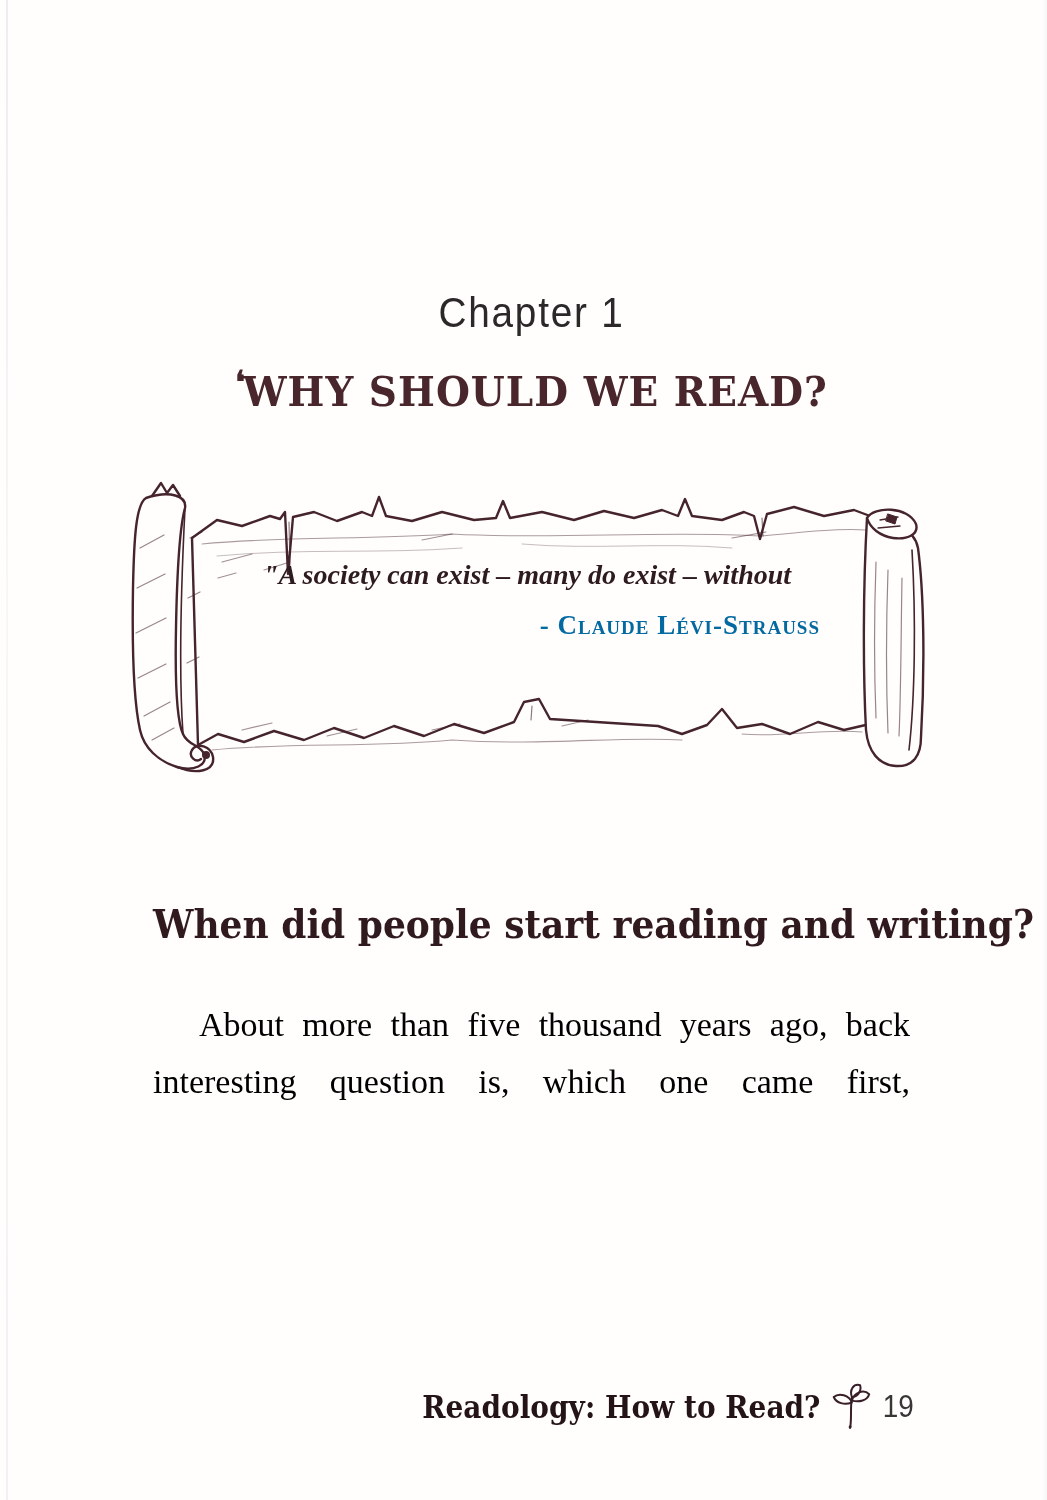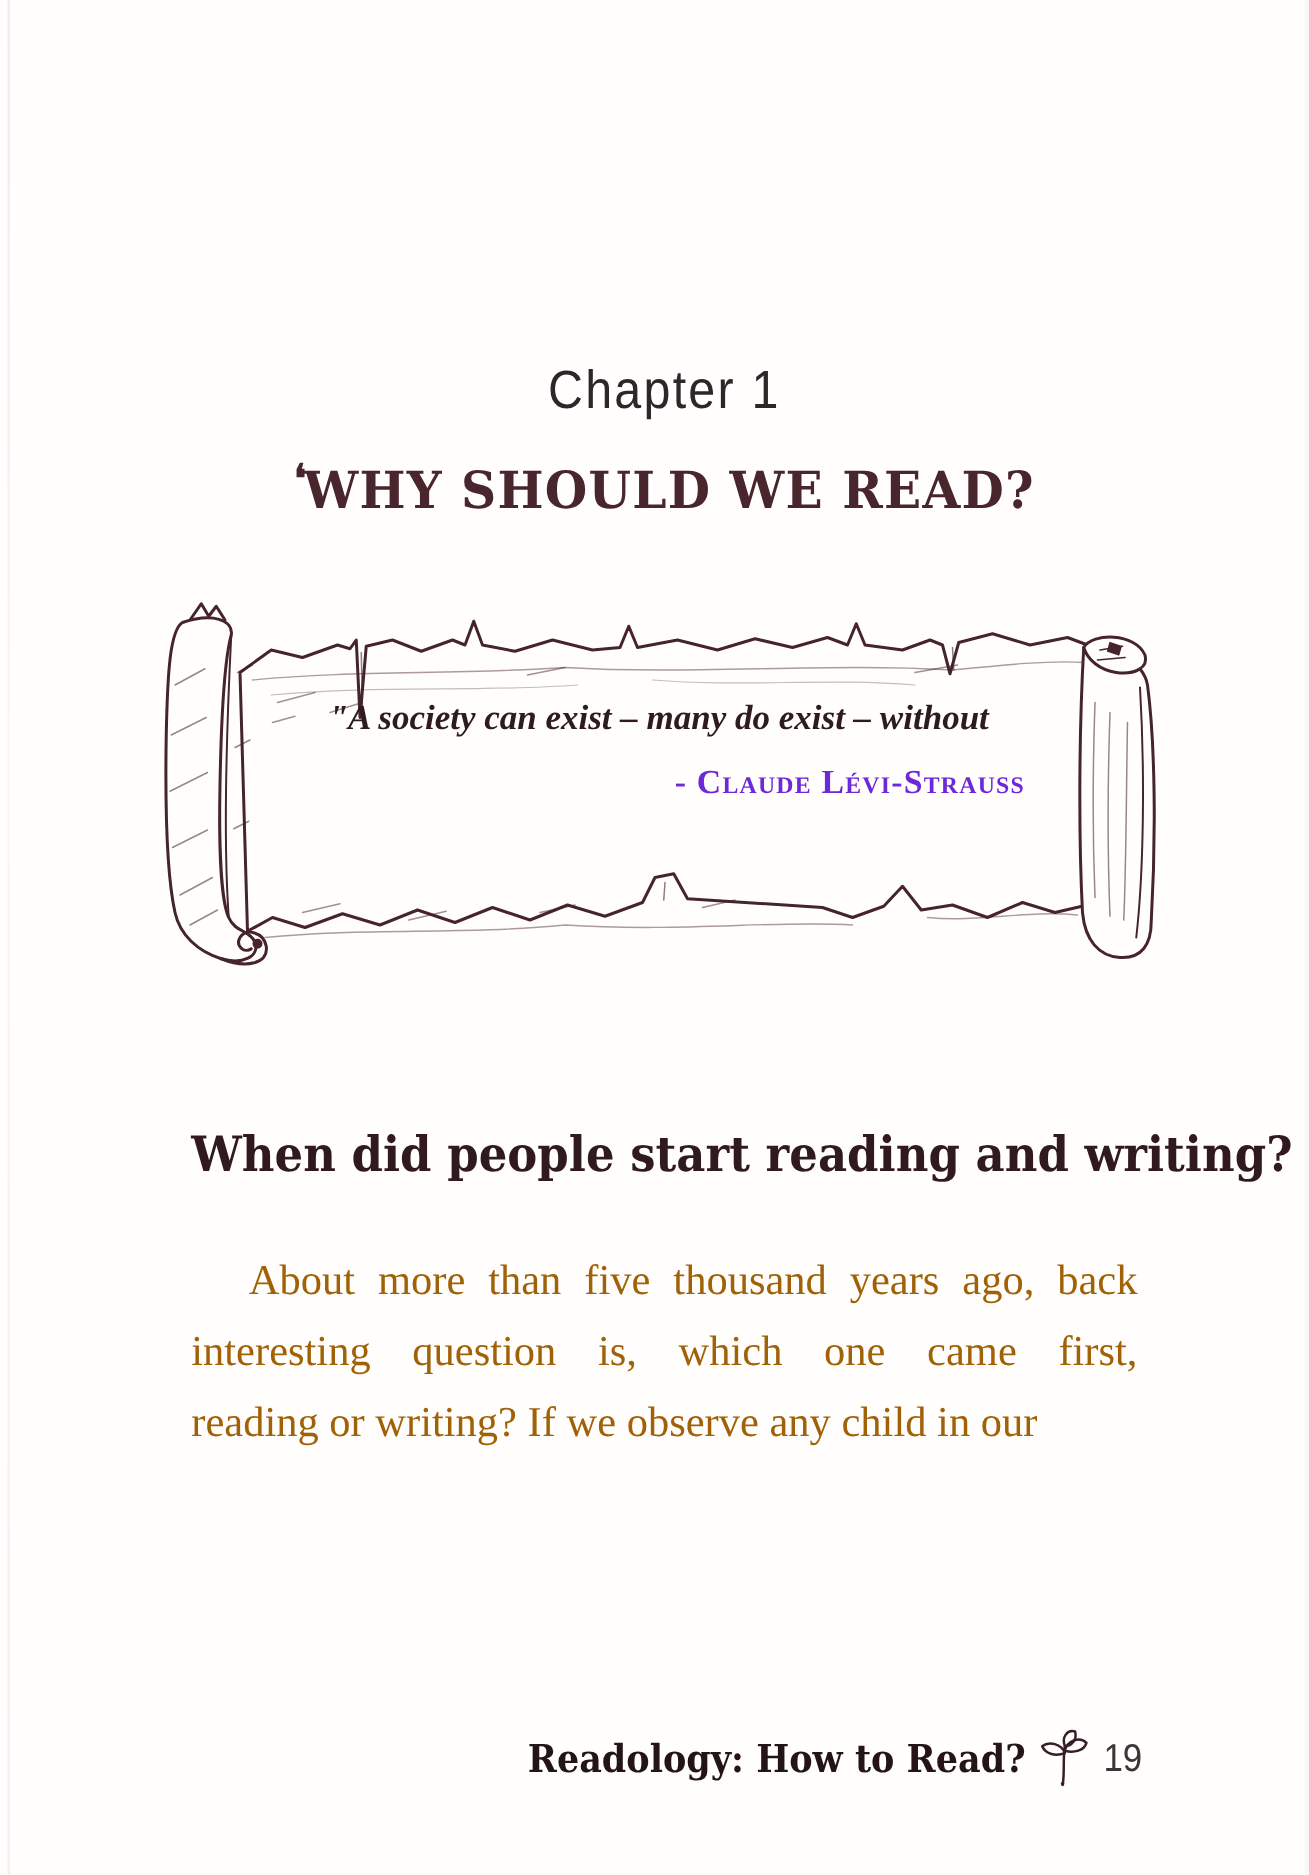--- a/index.html
+++ b/index.html
@@ -49,35 +49,35 @@
     font-family:"Liberation Serif", serif;
     font-style:italic;font-weight:600;
     font-size:28px;line-height:46px;color:#2e1b20;
   }
   .scroll-text .quote-line{white-space:nowrap;}
   .scroll-text .attr{
     font-style:normal;font-weight:600;
     font-variant:small-caps;
     font-size:27px;letter-spacing:1px;
     text-align:right;margin-top:4px;padding-right:42px;
-    color:#6d28d9;
+    color:#0369a1;
   }
   .s-heading{
     position:absolute;left:0;top:901px;width:100%;
     text-align:center;
     font-family:"DejaVu Serif", serif;
     font-size:36px;font-weight:bold;
     color:#301a1e;
     transform:scaleY(1.08);transform-origin:top center;
     white-space:nowrap;
   }
   .para{
     position:absolute;left:0;top:996px;width:757px;
     font-family:"Liberation Serif", serif;
-    font-size:34px;line-height:57px;color:#a16207;
+    font-size:34px;line-height:57px;color:#000000;
   }
   .pline{
     text-align:justify;text-align-last:justify;
     white-space:normal;
   }
   .pline.first{text-indent:46px;}
   .pline.last{text-align-last:left;}
   .footer{
     position:absolute;right:132px;top:1383px;
     display:flex;align-items:center;gap:10px;
@@ -104,21 +104,20 @@
 
   <div class="chapter">Chapter 1</div>
 
   <div class="title"><span class="ornament">❛</span><span>WHY SHOULD WE READ?</span></div>
 
   <div class="s-heading">When did people start reading and writing?</div>
 
   <div class="para">
     <div class="pline first">About more than five thousand years ago, back</div>
     <div class="pline">interesting question is, which one came first,</div>
-    <div class="pline last">reading or writing? If we observe any child in our</div>
   </div>
 
 </div>
 
 <div class="scroll-wrap">
   <svg width="810" height="300" viewBox="0 0 810 300">
     <g fill="none" stroke="#45242c" stroke-width="2.4" stroke-linejoin="round" stroke-linecap="round">
 
       <path fill="#fffefd" d="M70,60
         L95,42 L120,48 L148,38

